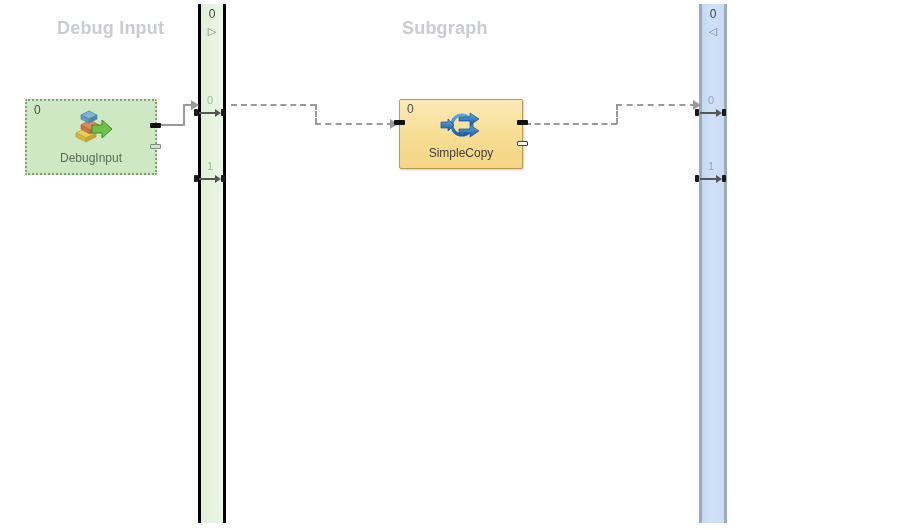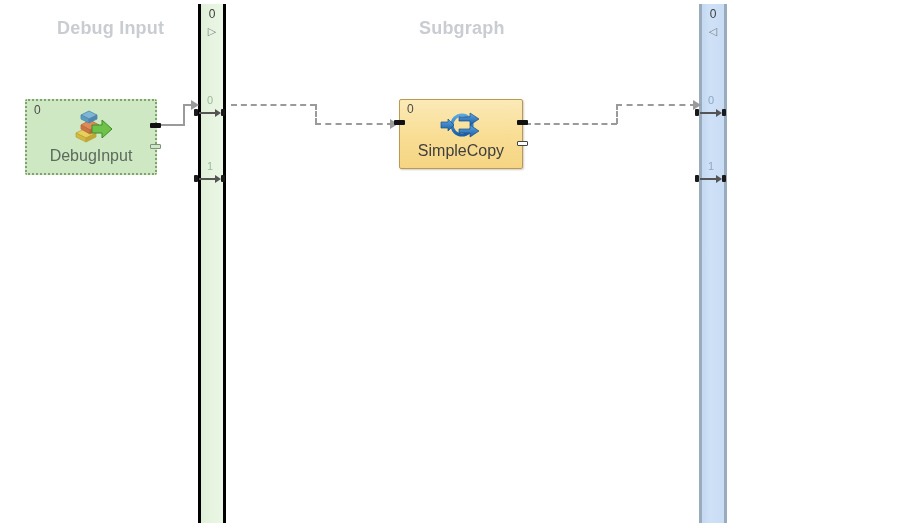--- a/index.html
+++ b/index.html
@@ -147,21 +147,21 @@
     left: 7px;
     font-size: 12px;
     color: #4a4a4a;
   }
   .node-label {
     position: absolute;
     left: 0;
     right: 0;
     bottom: 8px;
     text-align: center;
-    font-size: 16px;
+    font-size: 12px;
     color: #5c6b5c;
   }
   .node-simplecopy .node-label { color: #3f3f3f; }
   .node-icon {
     position: absolute;
     left: 50%;
     transform: translateX(-50%);
     top: 8px;
   }
 
@@ -198,21 +198,21 @@
     border-left: 8px solid #9a9a9a;
   }
 </style>
 </head>
 <body>
 
 <div id="canvas">
 
   <div class="lane-title" style="left:57px; top:18px;">Debug Input</div>
 
-  <div class="lane-title" style="left:419px; top:18px;">Subgraph</div>
+  <div class="lane-title" style="left:402px; top:18px;">Subgraph</div>
 
 
   <div class="iface-bar bar-green" style="left:198px; top:4px; width:28px; height:519px;">
     <div class="bar-body"></div>
 
     <div class="bar-index">0</div>
 
     <div class="bar-arrow">▷</div>
 
     <div class="bar-port" style="top:92px;">

